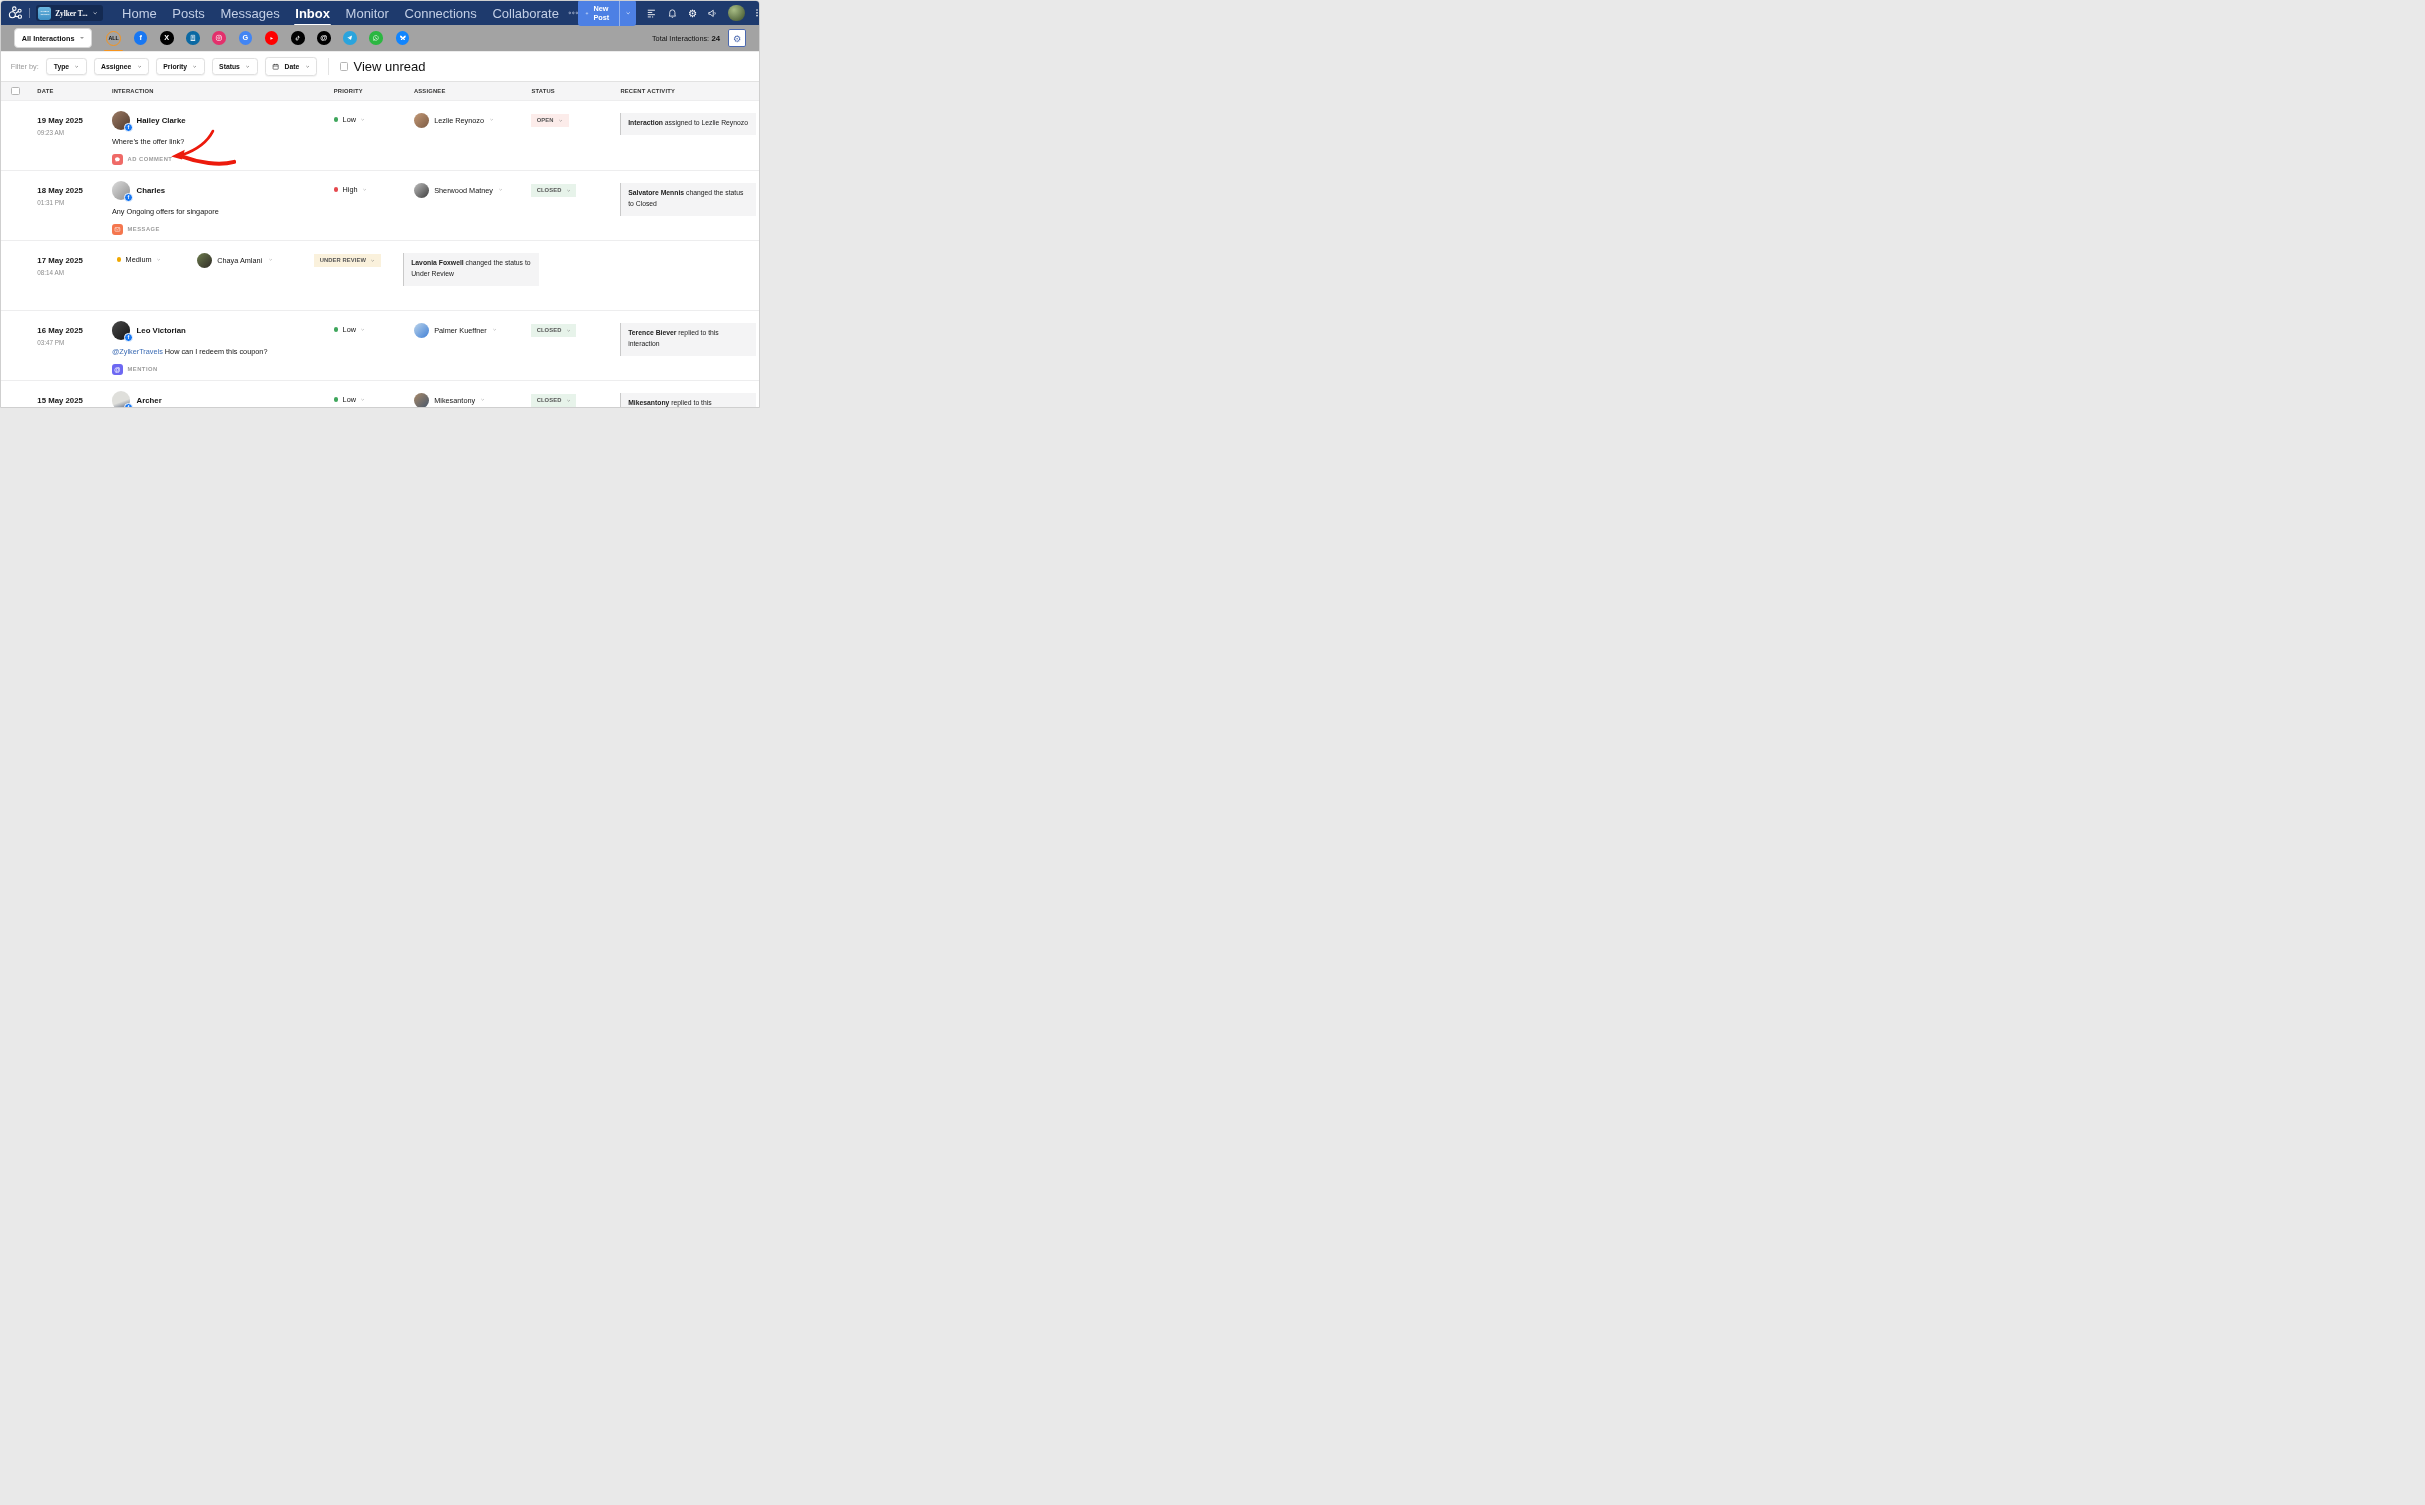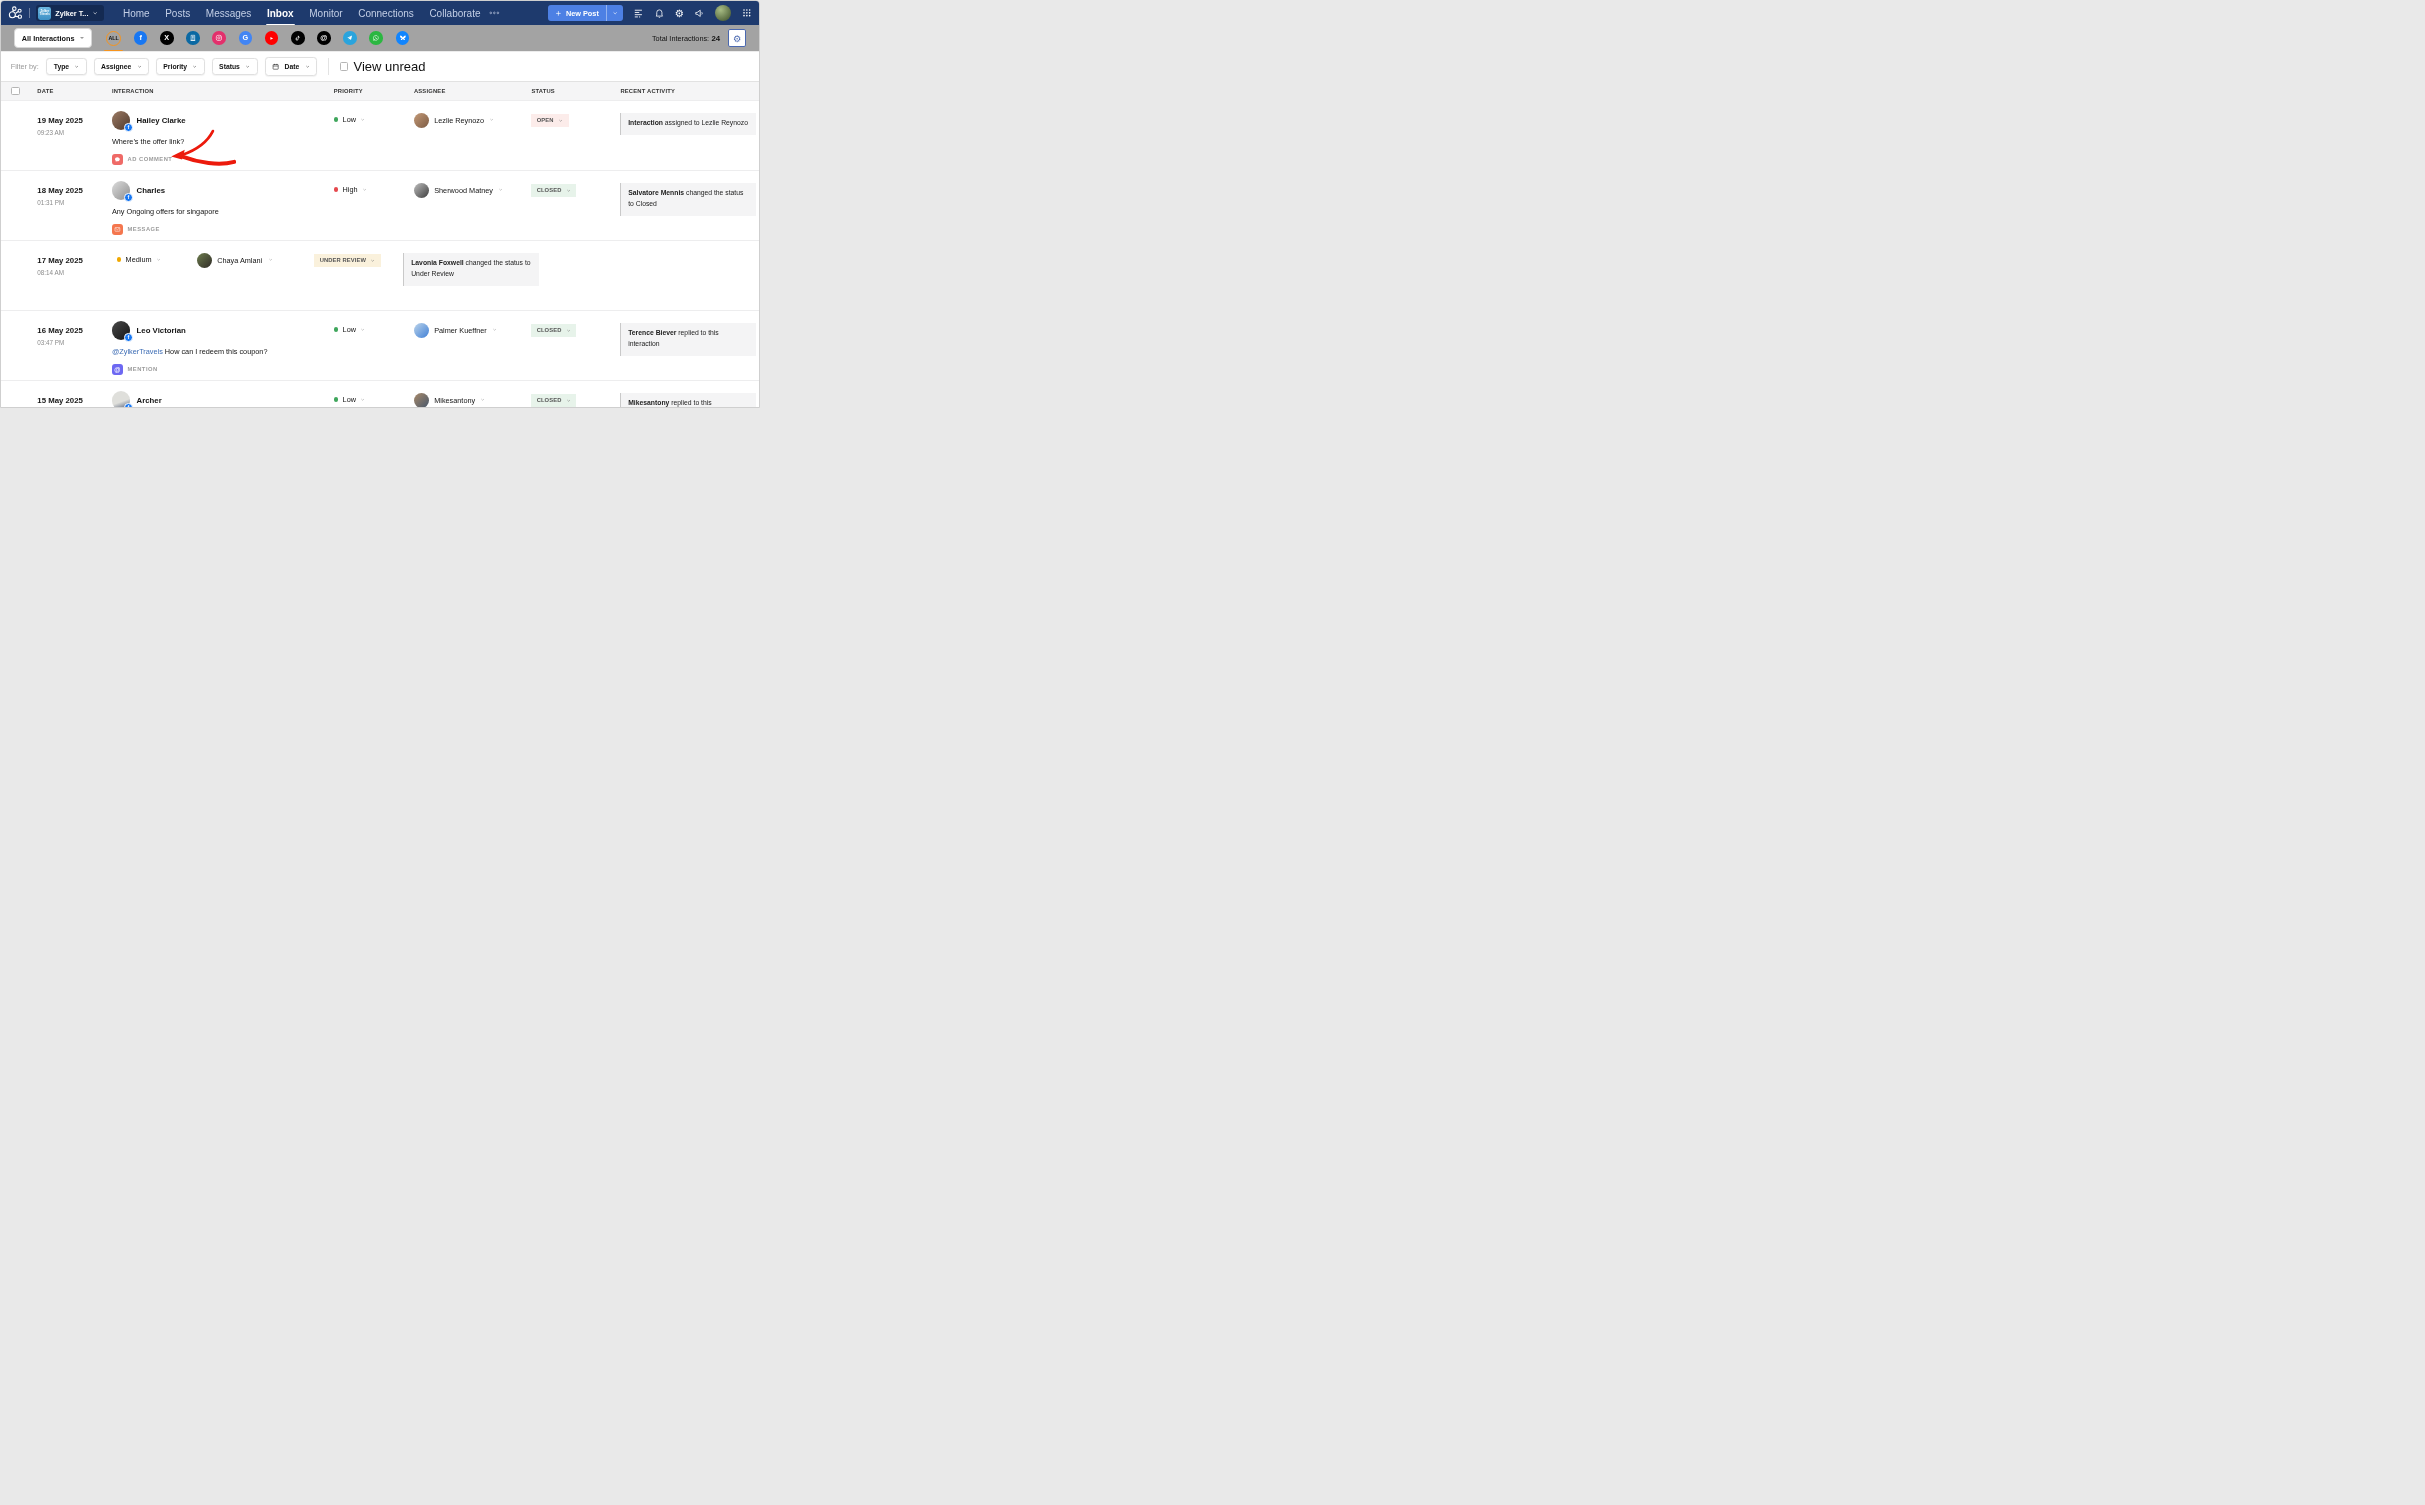--- a/index.html
+++ b/index.html
@@ -7,29 +7,29 @@
   .page { position:relative; width:760px; height:408px; background:#fff; border:0.5px solid #cfcfcf;
           border-radius:3.9px 3.9px 0 0; overflow:hidden; }
 
   
   .topnav { height:24px; background:#1e3a6d; display:flex; align-items:center;
             justify-content:space-between; padding:0 7.8px 0 6.8px; }
   .nav-left { display:flex; align-items:center; height:100%; }
   .logo { display:flex; }
   .nav-divider { width:0.5px; height:10.7px; background:rgba(255,255,255,.35); margin:0 6.8px 0 5.8px; }
   .brand-chip { display:flex; align-items:center; gap:3.9px; background:#142a52; border:none;
-                border-radius:2.9px; padding:1.9px 4.9px 1.9px 1.9px; cursor:pointer; }
+                border-radius:2.9px; padding:1.9px 4.9px 1.9px 1.9px; cursor:pointer;font-family:Liberation Serif, serif; }
   .brand-logo { width:13px; height:13px; border-radius:2.4px; flex:none;
                 background:linear-gradient(180deg,#6cb7e0,#3d8fc4); display:flex; align-items:center;
                 justify-content:center; overflow:hidden; }
   .brand-logo-text { font-size:2.9px; font-weight:bold; color:#fff; text-align:center; line-height:3.2px; }
   .brand-name { color:#fff; font-size:7.3px; font-weight:600; white-space:nowrap; }
   .nav-items { display:flex; align-items:center; height:100%; margin-left:11.6px; }
   .nav-item { position:relative; height:100%; display:flex; align-items:center; padding:0 7.8px;
-              color:#c3cfe6; font-size:10px; cursor:pointer; white-space:nowrap; }
+              color:#c3cfe6; font-size:13px; cursor:pointer; white-space:nowrap; }
   .nav-item.active { color:#fff; font-weight:600; }
   .nav-item.active::after { content:""; position:absolute; left:6.8px; right:6.8px; bottom:0; height:1.5px;
                             background:#fff; border-radius:1px 1px 0 0; }
   .nav-more { display:flex; align-items:center; margin-left:1px; cursor:pointer; }
   .nav-right { display:flex; align-items:center; gap:10.2px; }
   .newpost { display:flex; background:#4d80e4; border-radius:2.9px; overflow:hidden; cursor:pointer; }
   .np-main { display:flex; align-items:center; gap:4.4px; color:#fff; font-size:7.3px; font-weight:600;
              padding:3.9px 6.8px; }
   .np-caret { display:flex; align-items:center; padding:0 4.9px; border-left:0.5px solid rgba(255,255,255,.4); }
   .icon-btn { display:flex; cursor:pointer; }

